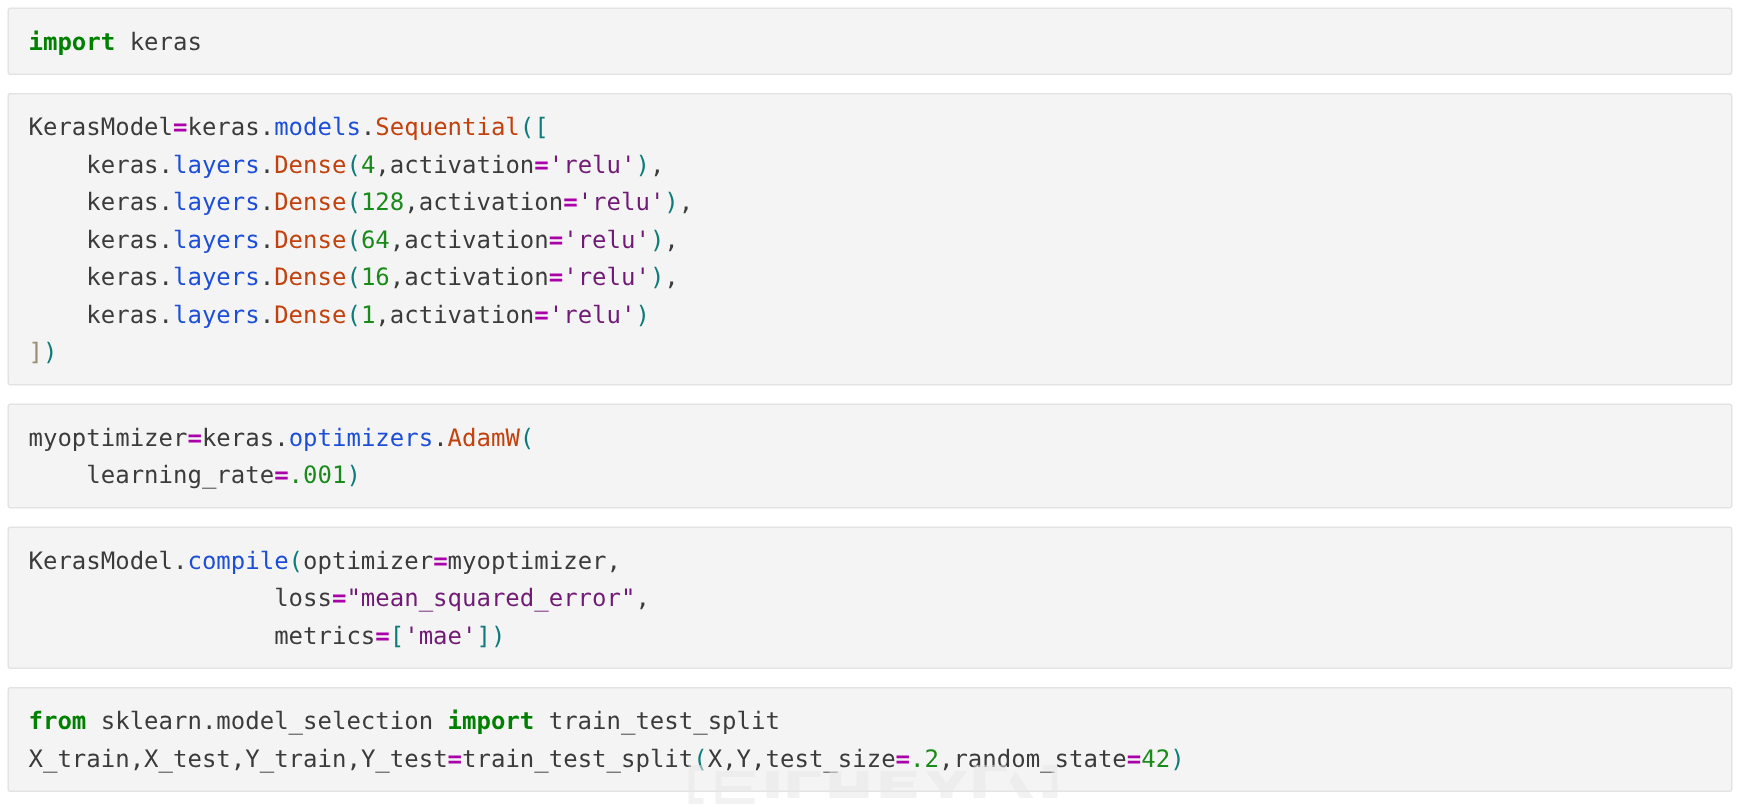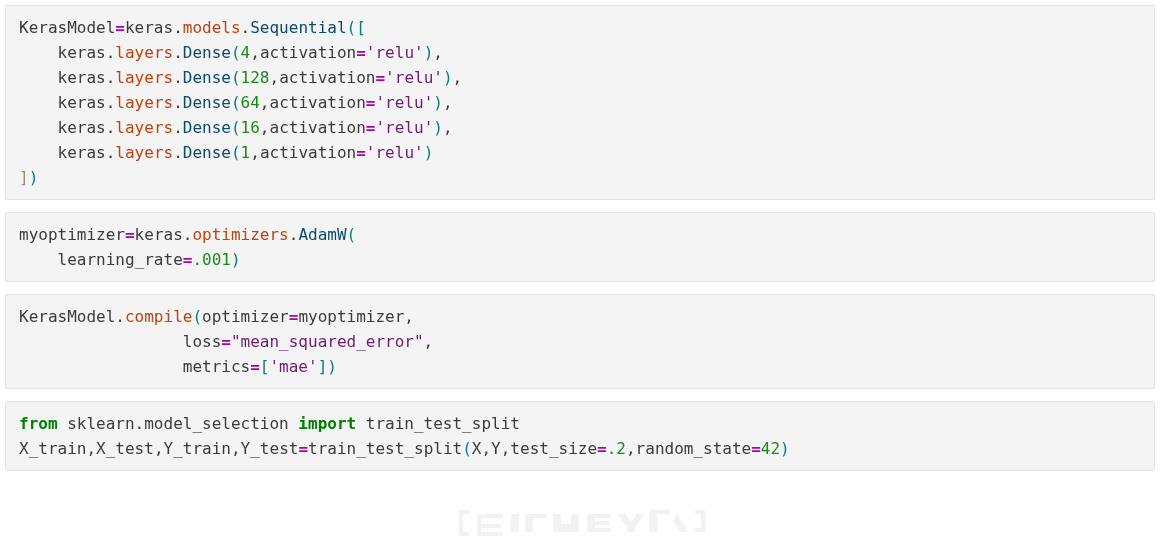--- a/index.html
+++ b/index.html
@@ -42,22 +42,22 @@
     padding-left: 13px;
     color: #3b3b3b;
     letter-spacing: 0px;
   }
 
   .line { white-space: pre; min-height: 25px; }
 
   
   .t-kw       { color: #008000; font-weight: bold; }   
   .t-plain    { color: #3b3b3b; }
-  .t-mod      { color: #c2410c; }                      
-  .t-cls      { color: #0c4a6e; }                      
+  .t-mod      { color: #1d4ed8; }                      
+  .t-cls      { color: #c2410c; }                      
   .t-punc     { color: #0e7c7b; }                      
   .t-brk      { color: #9b8f73; }                      
   .t-num      { color: #1a8a1a; }                      
   .t-str      { color: #701a75; }                      
   .t-op       { color: #aa00aa; font-weight: bold; }   
   .t-comma    { color: #3b3b3b; }
 
   
   #watermark {
     position: absolute;
@@ -67,20 +67,23 @@
     height: 34px;
     pointer-events: none;
     opacity: 0.5;
   }
   #watermark svg { display: block; }
 </style>
 </head>
 <body>
 
 <div id="notebook">
+    <div class="cell">
+      <div class="code"><div class="line"><span class="t-kw">import</span><span class="t-plain"> keras</span></div></div>
+    </div>
     <div class="cell">
       <div class="code"><div class="line"><span class="t-plain">KerasModel</span><span class="t-op">=</span><span class="t-plain">keras</span><span class="t-plain">.</span><span class="t-mod">models</span><span class="t-plain">.</span><span class="t-cls">Sequential</span><span class="t-punc">(</span><span class="t-punc">[</span></div><div class="line"><span class="t-plain">    keras</span><span class="t-plain">.</span><span class="t-mod">layers</span><span class="t-plain">.</span><span class="t-cls">Dense</span><span class="t-punc">(</span><span class="t-num">4</span><span class="t-comma">,</span><span class="t-plain">activation</span><span class="t-op">=</span><span class="t-str">'relu'</span><span class="t-punc">)</span><span class="t-comma">,</span></div><div class="line"><span class="t-plain">    keras</span><span class="t-plain">.</span><span class="t-mod">layers</span><span class="t-plain">.</span><span class="t-cls">Dense</span><span class="t-punc">(</span><span class="t-num">128</span><span class="t-comma">,</span><span class="t-plain">activation</span><span class="t-op">=</span><span class="t-str">'relu'</span><span class="t-punc">)</span><span class="t-comma">,</span></div><div class="line"><span class="t-plain">    keras</span><span class="t-plain">.</span><span class="t-mod">layers</span><span class="t-plain">.</span><span class="t-cls">Dense</span><span class="t-punc">(</span><span class="t-num">64</span><span class="t-comma">,</span><span class="t-plain">activation</span><span class="t-op">=</span><span class="t-str">'relu'</span><span class="t-punc">)</span><span class="t-comma">,</span></div><div class="line"><span class="t-plain">    keras</span><span class="t-plain">.</span><span class="t-mod">layers</span><span class="t-plain">.</span><span class="t-cls">Dense</span><span class="t-punc">(</span><span class="t-num">16</span><span class="t-comma">,</span><span class="t-plain">activation</span><span class="t-op">=</span><span class="t-str">'relu'</span><span class="t-punc">)</span><span class="t-comma">,</span></div><div class="line"><span class="t-plain">    keras</span><span class="t-plain">.</span><span class="t-mod">layers</span><span class="t-plain">.</span><span class="t-cls">Dense</span><span class="t-punc">(</span><span class="t-num">1</span><span class="t-comma">,</span><span class="t-plain">activation</span><span class="t-op">=</span><span class="t-str">'relu'</span><span class="t-punc">)</span></div><div class="line"><span class="t-brk">]</span><span class="t-punc">)</span></div></div>
     </div>
     <div class="cell">
       <div class="code"><div class="line"><span class="t-plain">myoptimizer</span><span class="t-op">=</span><span class="t-plain">keras</span><span class="t-plain">.</span><span class="t-mod">optimizers</span><span class="t-plain">.</span><span class="t-cls">AdamW</span><span class="t-punc">(</span></div><div class="line"><span class="t-plain">    learning_rate</span><span class="t-op">=</span><span class="t-num">.001</span><span class="t-punc">)</span></div></div>
     </div>
     <div class="cell">
       <div class="code"><div class="line"><span class="t-plain">KerasModel</span><span class="t-plain">.</span><span class="t-mod">compile</span><span class="t-punc">(</span><span class="t-plain">optimizer</span><span class="t-op">=</span><span class="t-plain">myoptimizer</span><span class="t-comma">,</span></div><div class="line"><span class="t-plain">                 loss</span><span class="t-op">=</span><span class="t-str">"mean_squared_error"</span><span class="t-comma">,</span></div><div class="line"><span class="t-plain">                 metrics</span><span class="t-op">=</span><span class="t-punc">[</span><span class="t-str">'mae'</span><span class="t-punc">]</span><span class="t-punc">)</span></div></div>
     </div>
     <div class="cell">

